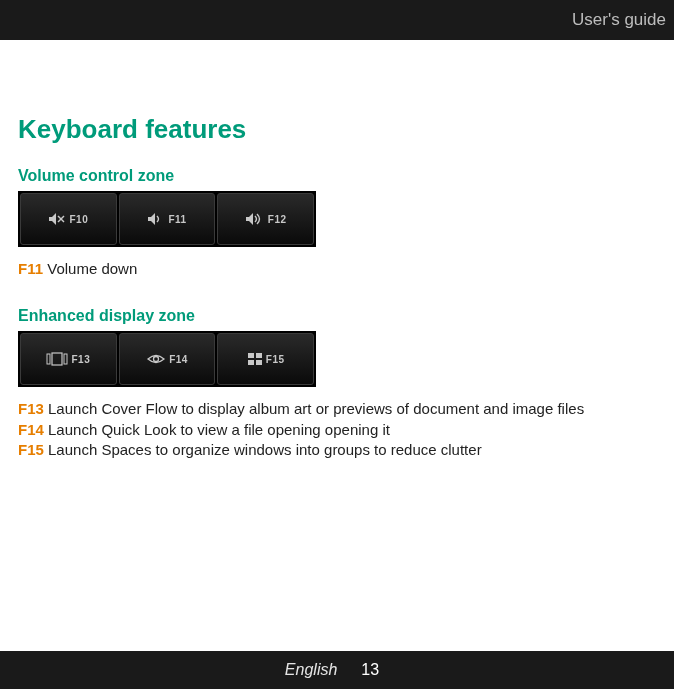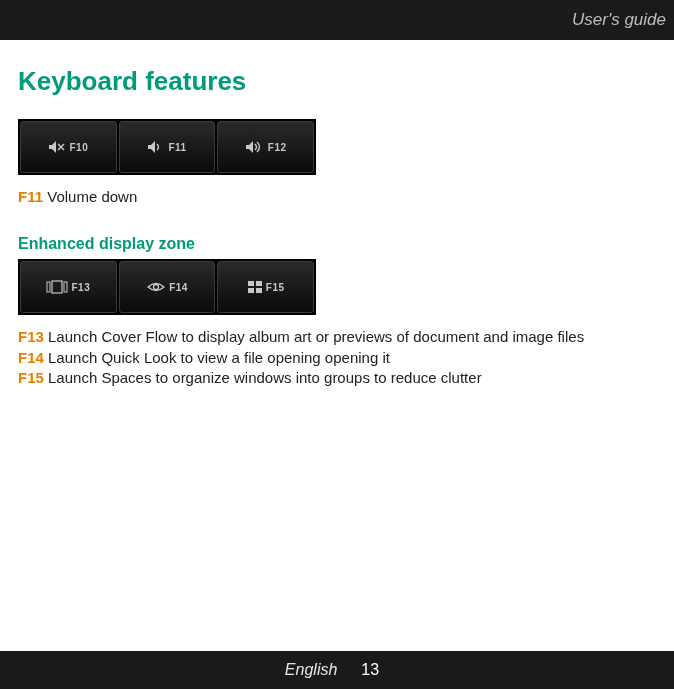--- a/index.html
+++ b/index.html
@@ -13,24 +13,24 @@
   }
   .top-bar {
     height: 40px;
     background: #1a1a1a;
     color: #bdbdbd;
     display: flex;
     justify-content: flex-end;
     align-items: center;
     padding-right: 8px;
     font-size: 17px;
-    font-style: italic;
   }
   .content {
     padding: 26px 12px 0 18px;
+    margin-top: 48px;
   }
   .main-title {
     color: #009b7a;
     font-size: 26px;
     font-weight: 700;
     margin-bottom: 22px;
   }
   .section-title {
     color: #009b7a;
     font-size: 16px;
@@ -86,20 +86,21 @@
 <body>
 
 <div class="top-bar">
   <span>User's guide</span>
 </div>
 
 <div class="content">
   <h1 class="main-title">Keyboard features</h1>
 
   <div>
+    <div class="section-title">Volume control zone</div>
 
     <div class="key-strip">
       <div class="key">
         <span class="icon">
           <svg width="18" height="14" viewBox="0 0 18 14">
             <path d="M1 5 H4 L8 1 V13 L4 9 H1 Z" fill="#c8c8c8"></path>
             <line x1="10" y1="4" x2="16" y2="10" stroke="#c8c8c8" stroke-width="1.4"></line>
             <line x1="16" y1="4" x2="10" y2="10" stroke="#c8c8c8" stroke-width="1.4"></line>
           </svg>
         </span>

